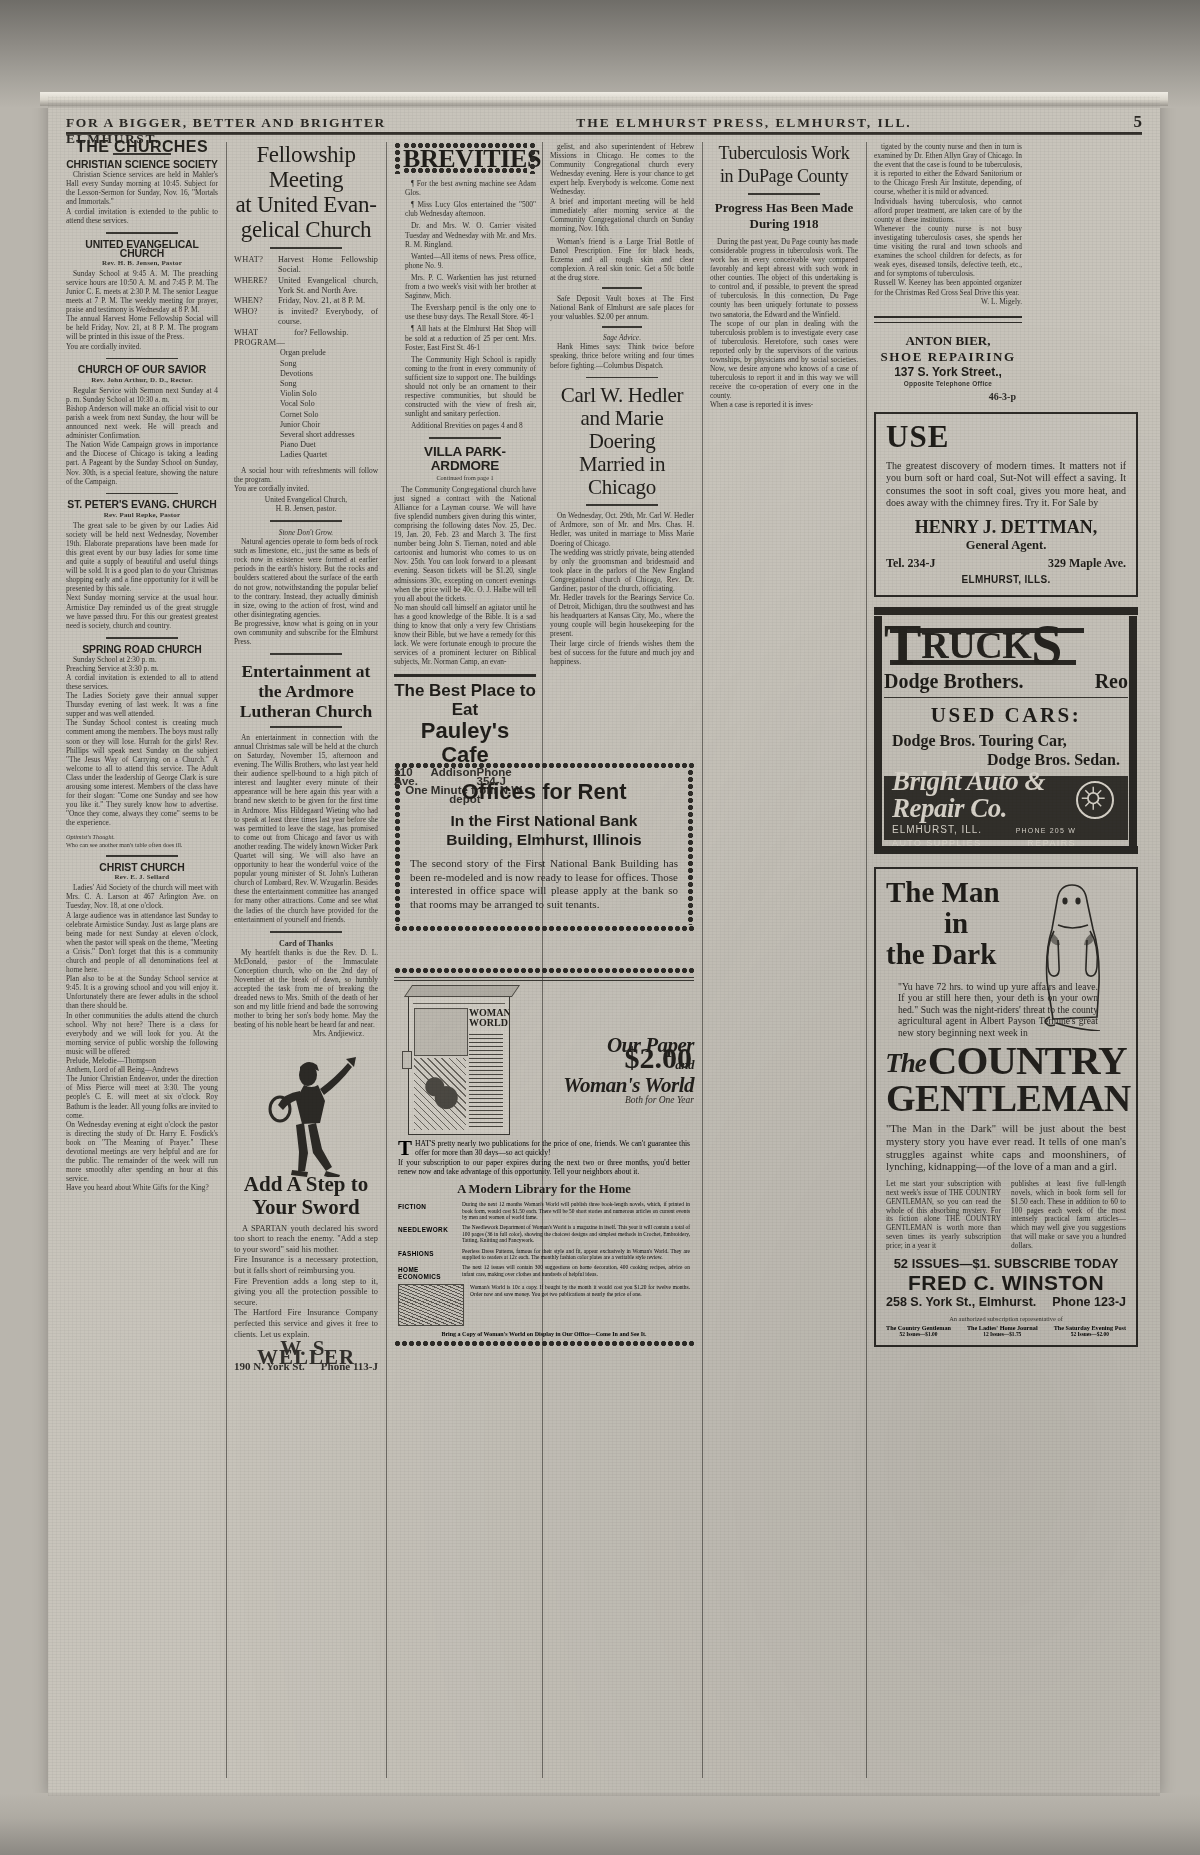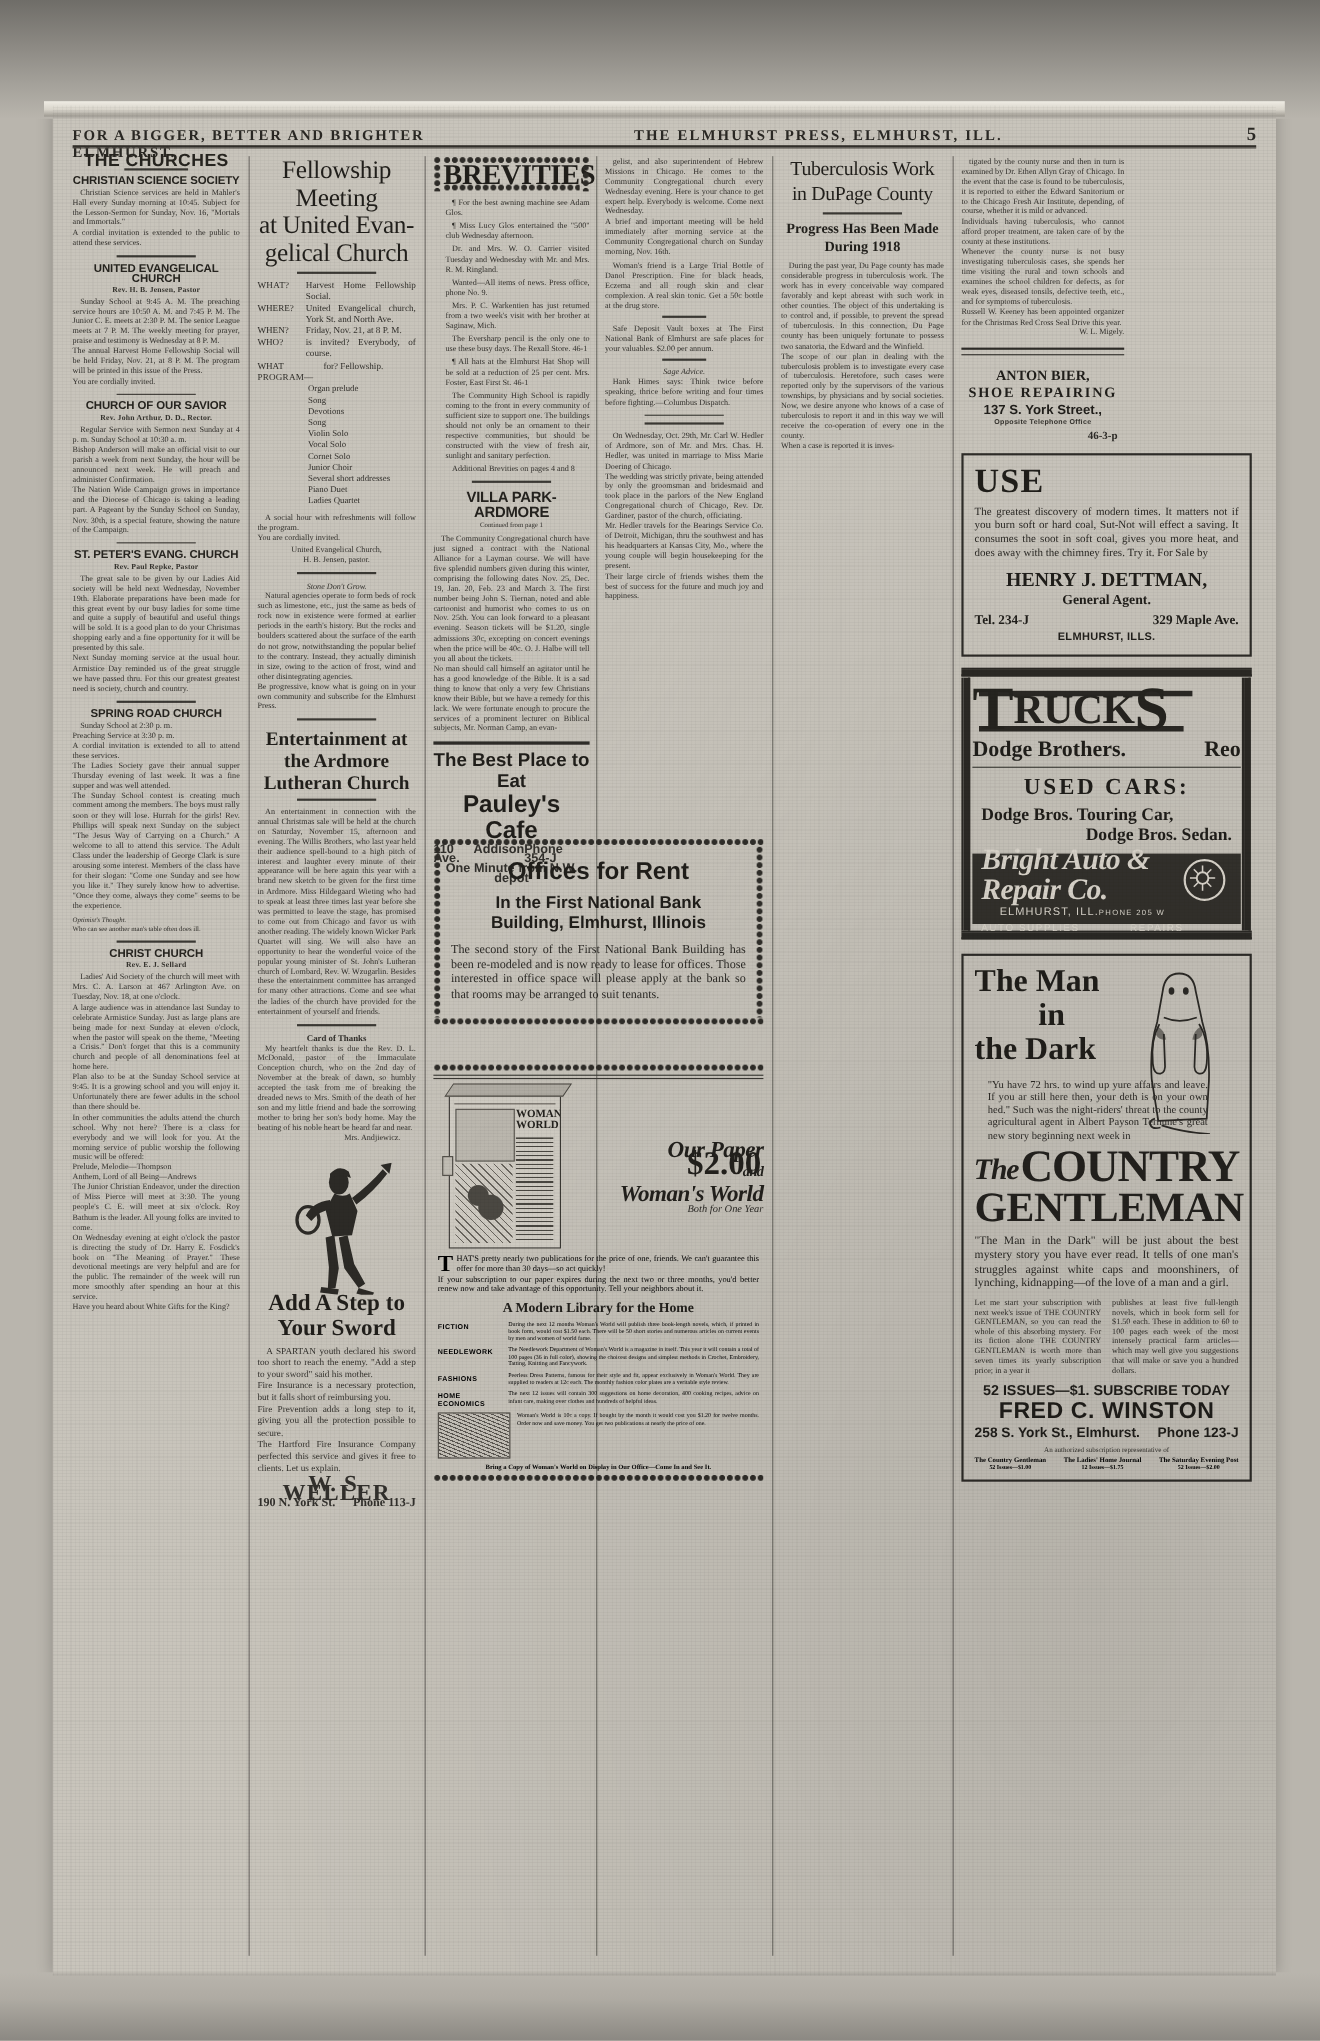--- a/index.html
+++ b/index.html
@@ -148,21 +148,21 @@
   .brightsign{
     background:#33312c;color:#ded9cf;position:relative;height:64px;
     display:flex;flex-direction:column;justify-content:center;padding:2px 8px;
     box-sizing:border-box;
   }
   .brightsign .script{
     font-family:"Liberation Serif",serif;font-style:italic;font-weight:bold;
     font-size:27px;line-height:27px;letter-spacing:-.5px;
   }
   .brightsign .line2{
-    display:flex;justify-content:center;align-items:baseline;
+    display:flex;justify-content:space-between;align-items:baseline;
     font-family:"Liberation Sans",sans-serif;font-size:10px;letter-spacing:1px;
   }
   .brightsign .line3{
     display:flex;justify-content:space-between;align-items:baseline;
     font-family:"Liberation Sans",sans-serif;font-size:9px;letter-spacing:1.4px;
   }
   .wheel{
     position:absolute;right:14px;top:5px;width:34px;height:34px;border-radius:50%;
     border:2px solid #ded9cf;
   }
@@ -426,20 +426,25 @@
 A brief and important meeting will be held immediately after morning service at the Community Congregational church on Sunday morning, Nov. 16th.</div>
 
         <div style="margin-top:4px;text-indent:7px;">Woman's friend is a Large Trial Bottle of Danol Prescription. Fine for black heads, Eczema and all rough skin and clear complexion. A real skin tonic. Get a 50c bottle at the drug store.</div>
         <div class="div-rule" style="width:40px;margin:5px auto;"></div>
         <div style="text-indent:7px;">Safe Deposit Vault boxes at The First National Bank of Elmhurst are safe places for your valuables. $2.00 per annum.</div>
         <div class="div-rule" style="width:40px;margin:5px auto;"></div>
         <div class="center it">Sage Advice.</div>
         <div style="text-indent:7px;">Hank Himes says: Think twice before speaking, thrice before writing and four times before fighting.—Columbus Dispatch.</div>
 
         <div class="div-rule"></div>
+        <div class="hd-big" style="font-size:21px;line-height:23px;">
+          <div>Carl W. Hedler</div>
+          <div>and Marie Doering</div>
+          <div>Married in Chicago</div>
+        </div>
         <div class="div-rule" style="margin:5px auto;"></div>
         <div style="white-space:pre-line;text-indent:7px;">On Wednesday, Oct. 29th, Mr. Carl W. Hedler of Ardmore, son of Mr. and Mrs. Chas. H. Hedler, was united in marriage to Miss Marie Doering of Chicago.
 The wedding was strictly private, being attended by only the groomsman and bridesmaid and took place in the parlors of the New England Congregational church of Chicago, Rev. Dr. Gardiner, pastor of the church, officiating.
 Mr. Hedler travels for the Bearings Service Co. of Detroit, Michigan, thru the southwest and has his headquarters at Kansas City, Mo., where the young couple will begin housekeeping for the present.
 Their large circle of friends wishes them the best of success for the future and much joy and happiness.</div>
       </div>
 
       <div style="position:absolute;left:328px;top:620px;width:300px;">
         <div class="bead-h"></div>
         <div style="position:relative;padding:10px 16px 14px 16px;">

